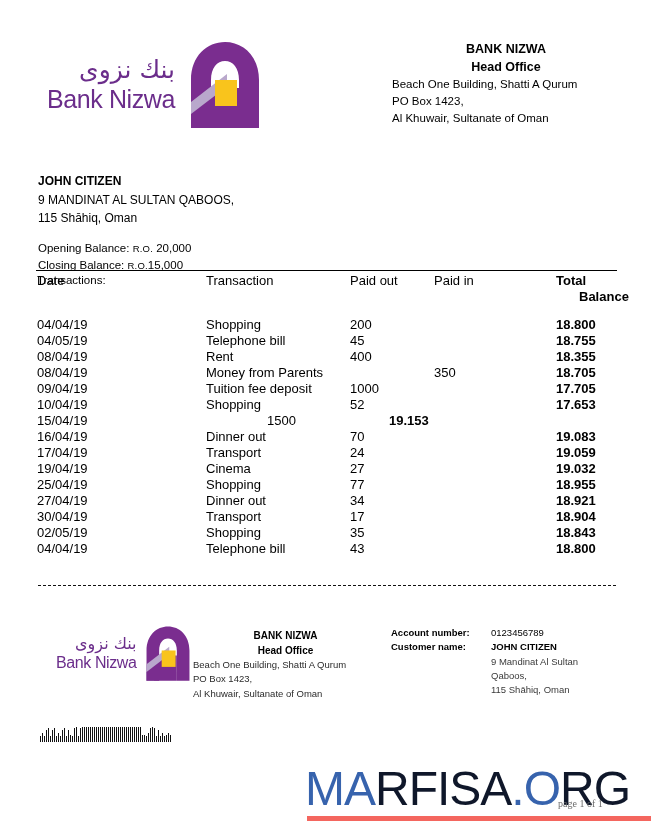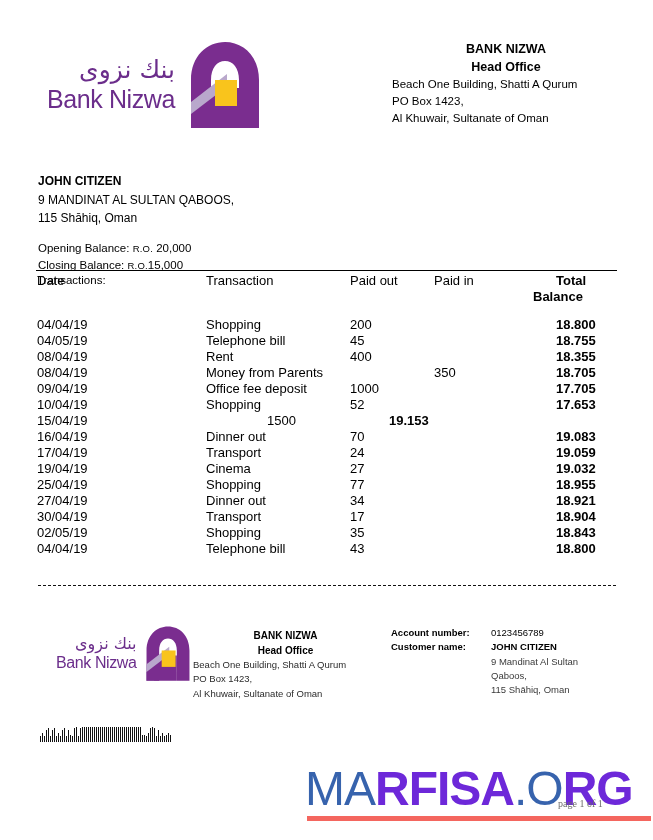--- a/index.html
+++ b/index.html
@@ -116,21 +116,21 @@
     display: flex;
     line-height: 16px;
     height: 16px;
   }
   .c-date   { width: 146px; flex: none; }
   .c-desc   { width: 144px; flex: none; margin-left: 23px; }
   .c-out    { width: 84px;  flex: none; }
   .c-in     { width: 122px; flex: none; }
   .c-bal    { width: 84px;  flex: none; font-weight: bold; }
   .tx-head .c-bal { font-weight: bold; }
-  .tx-head2 { display: flex; line-height: 16px; height: 16px; }
+  .tx-head2 { display: flex; line-height: 16px; height: 16px; gap: 46px; }
   .tx-head2 .spacer { width: 496px; flex: none; }
   .tx-head2 .c-bal2 { font-weight: bold; }
   .tx-body { margin-top: 12px; }
 
   
   .dashed {
     position: absolute;
     left: 38px; top: 585px;
     width: 578px;
     border-top: 1px dashed #111;
@@ -196,21 +196,21 @@
   }
   .wm-text {
     font-family: "Liberation Sans", sans-serif;
     font-size: 48px;
     letter-spacing: -1px;
     line-height: 54px;
     white-space: nowrap;
     font-weight: 400;
   }
   .wm-a { color: #3763ad; }
-  .wm-b { color: #6d28d9; font-weight: bold; }
+  .wm-b { color: #0f172a; font-weight: normal; }
   .wm-bar {
     position: absolute;
     left: 2px; top: 54px;
     width: 344px;
     height: 5px;
     background: #f4665f;
   }
   .page-num {
     position: absolute;
     left: 243px; top: 36px;
@@ -308,21 +308,21 @@
         </div>
         <div class="tx-row">
           <span class="c-date">08/04/19</span>
           <span class="c-desc">Money from Parents</span>
           <span class="c-out"></span>
           <span class="c-in">350</span>
           <span class="c-bal">18.705</span>
         </div>
         <div class="tx-row">
           <span class="c-date">09/04/19</span>
-          <span class="c-desc">Office fee deposit</span>
+          <span class="c-desc">Tuition fee deposit</span>
           <span class="c-out">1000</span>
           <span class="c-in"></span>
           <span class="c-bal">17.705</span>
         </div>
         <div class="tx-row">
           <span class="c-date">10/04/19</span>
           <span class="c-desc">Shopping</span>
           <span class="c-out">52</span>
           <span class="c-in"></span>
           <span class="c-bal">17.653</span>

